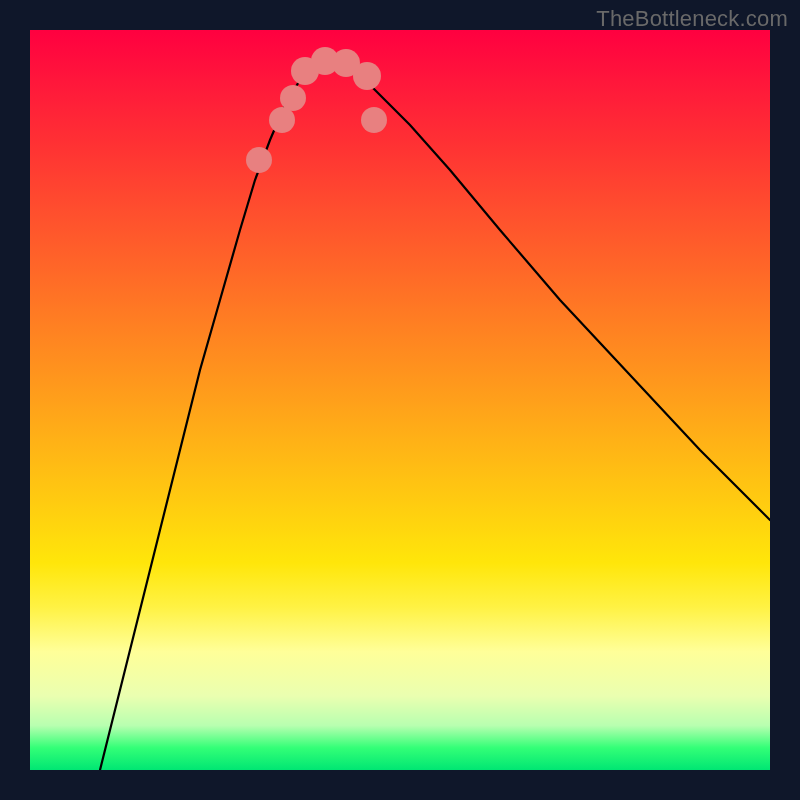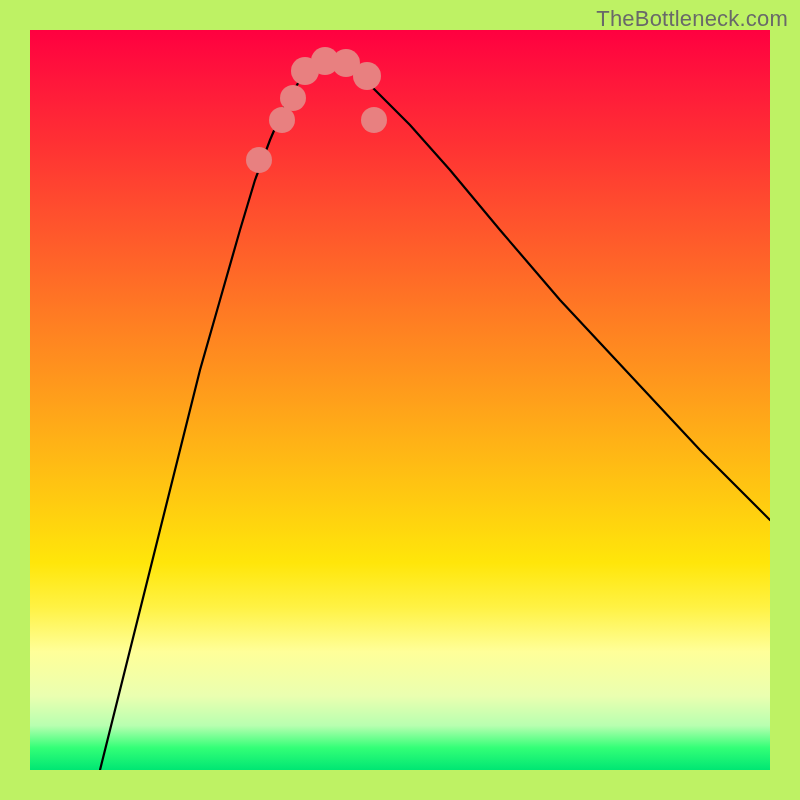--- a/index.html
+++ b/index.html
@@ -9,21 +9,21 @@
     height: 800px;
     overflow: hidden;
     background: #000;
     font-family: Arial, Helvetica, sans-serif;
   }
   .frame {
     position: absolute;
     top: 0; left: 0;
     width: 800px;
     height: 800px;
-    background: #bef264;
+    background: #0f172a;
   }
   .plot-area {
     position: absolute;
     top: 30px;
     left: 30px;
     width: 740px;
     height: 740px;
     overflow: hidden;
   }
   .gradient-bg {

